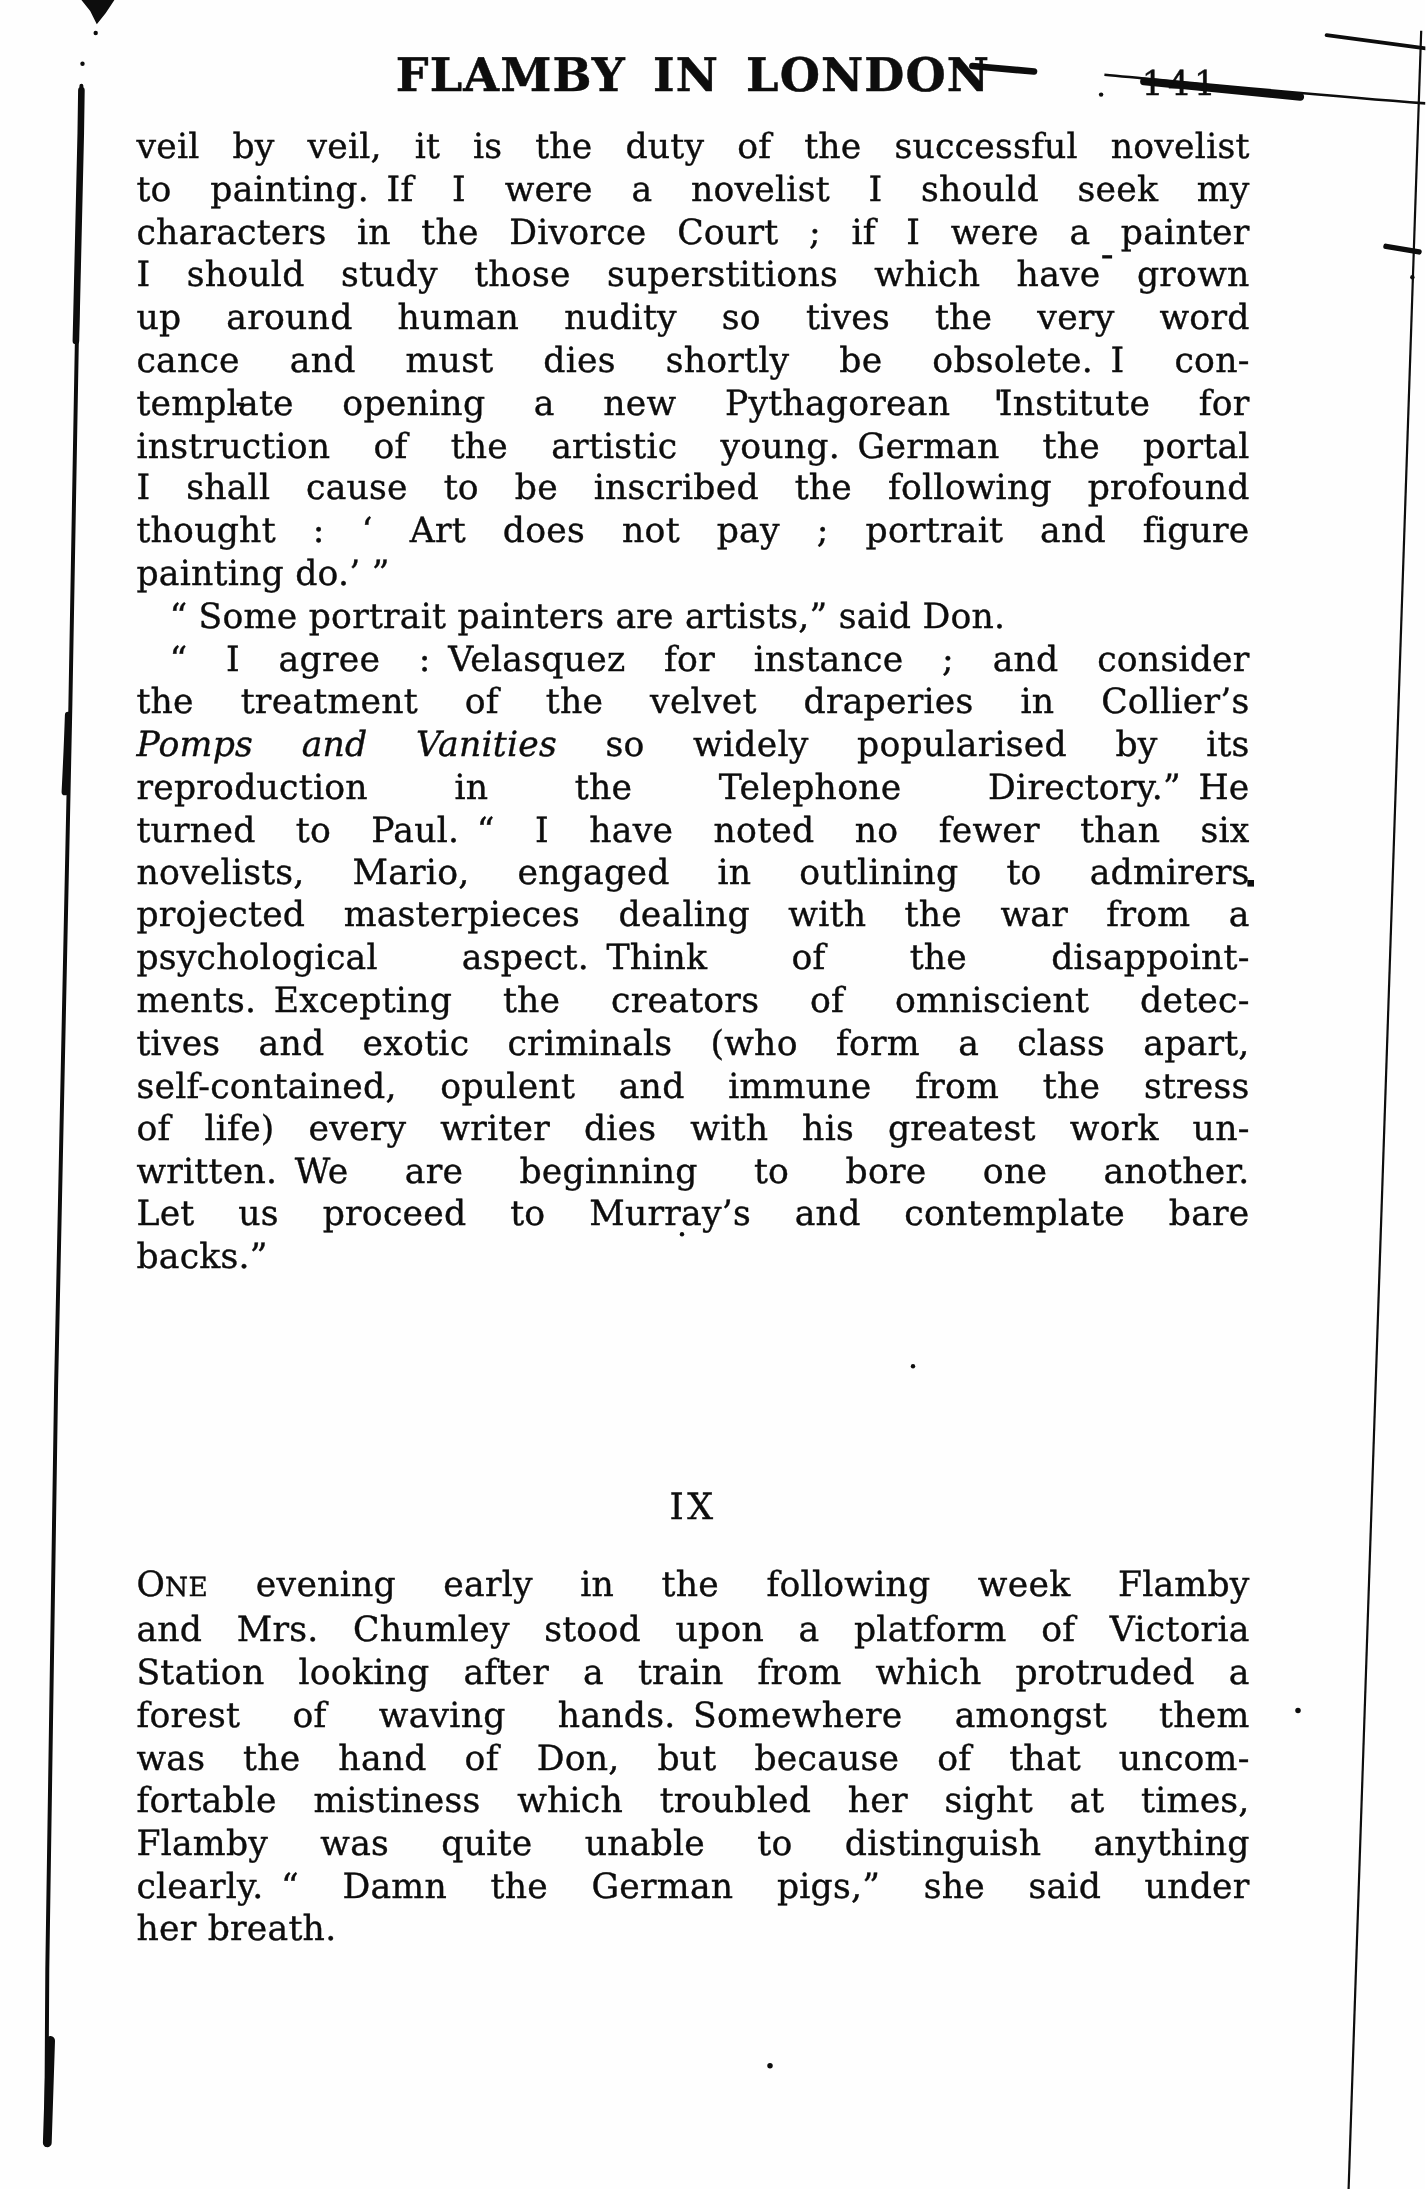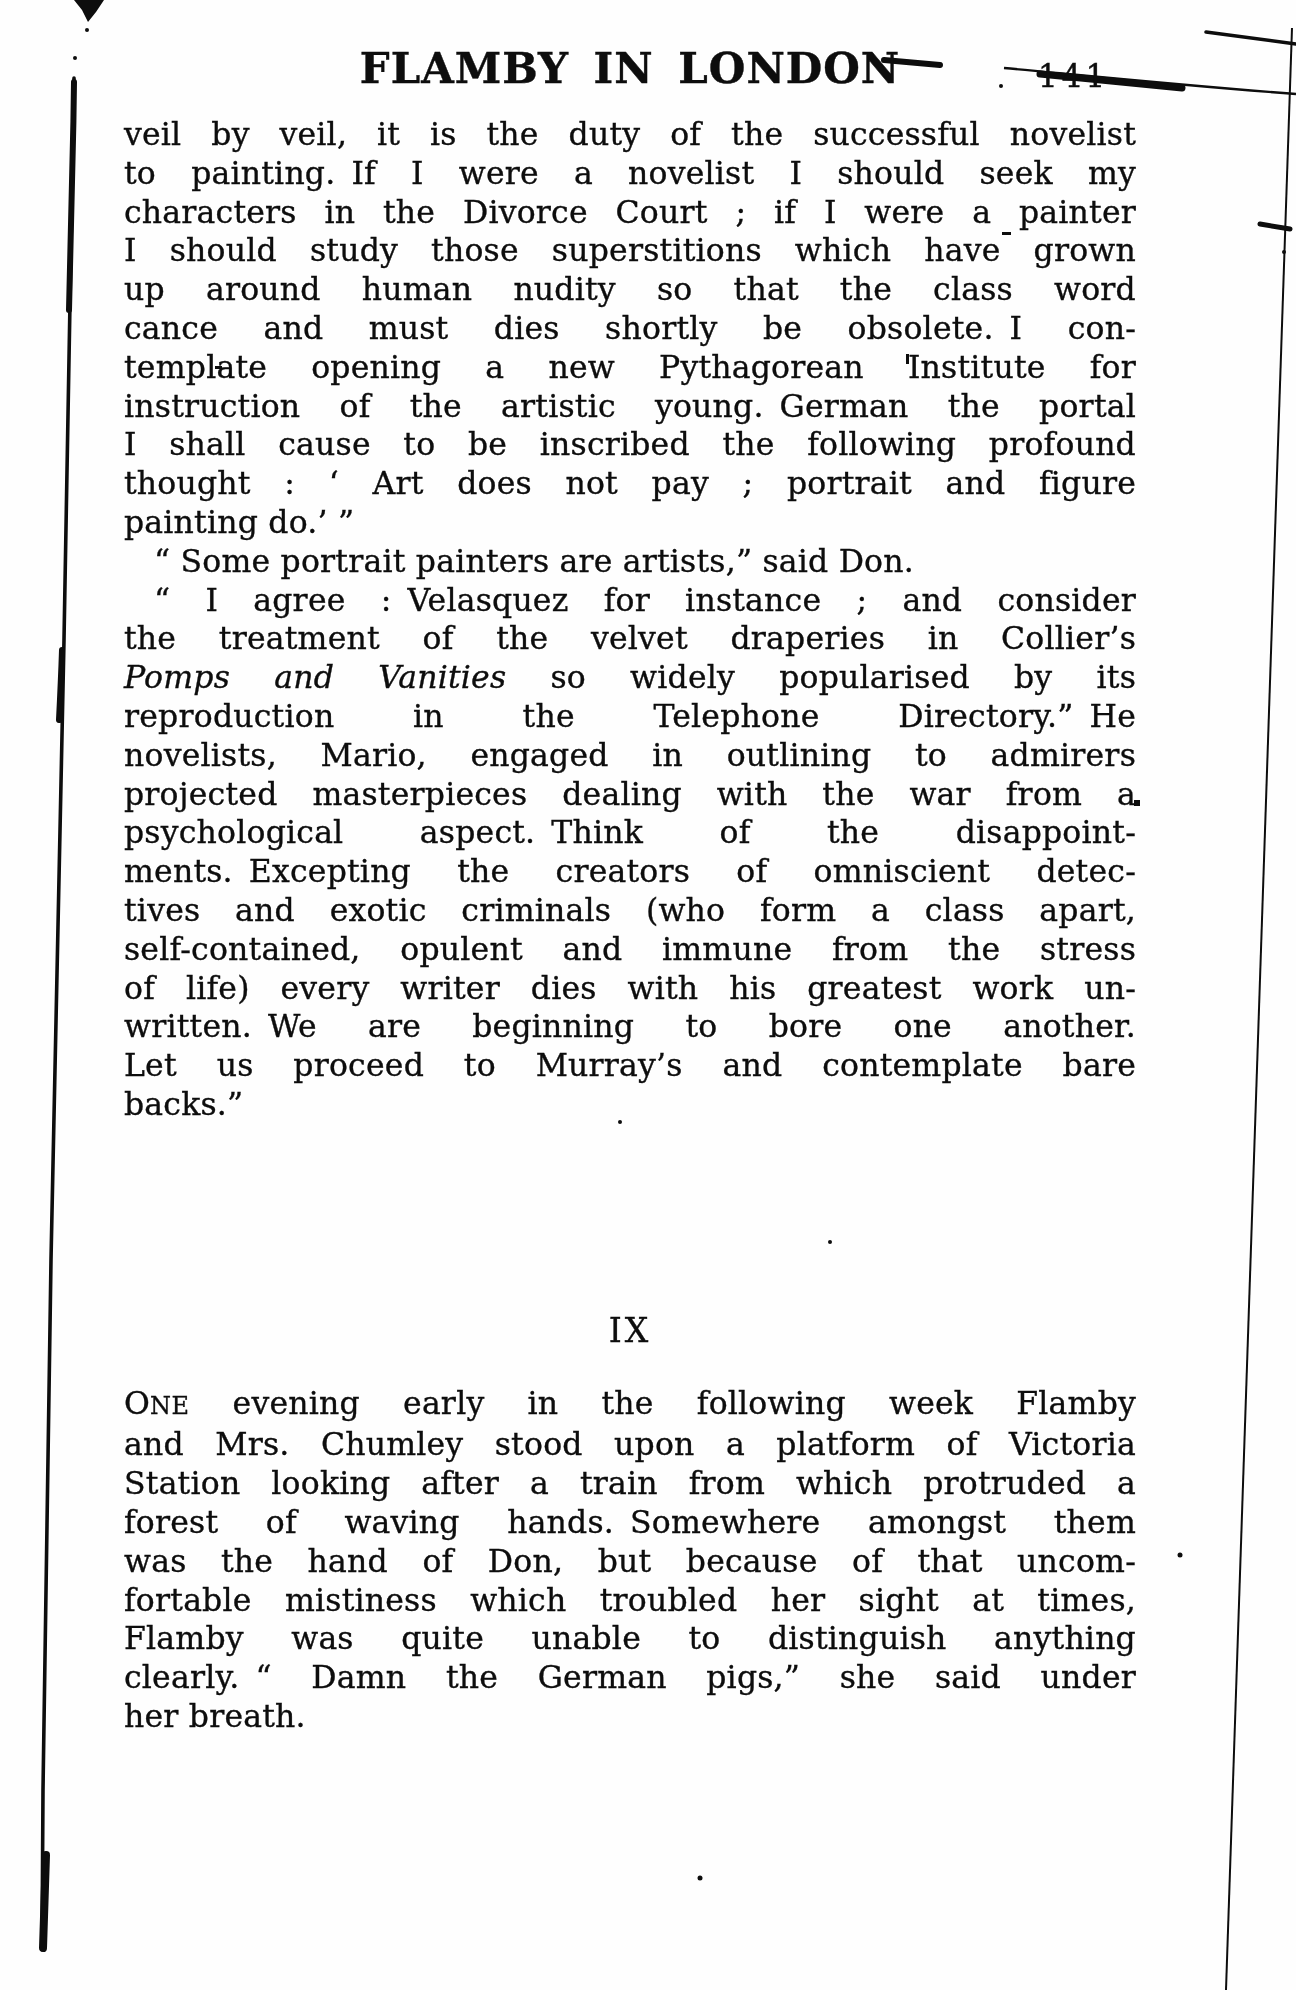--- a/index.html
+++ b/index.html
@@ -104,36 +104,37 @@
   <div class="running-header">FLAMBY IN LONDON</div>
 
   <div class="page-number">141</div>
 
   <div class="body-text">
       <div class="para">
         <div class="line">veil by veil, it is the duty of the successful novelist</div>
         <div class="line">to painting. If I were a novelist I should seek my</div>
         <div class="line">characters in the Divorce Court ; if I were a painter</div>
         <div class="line">I should study those superstitions which have grown</div>
-        <div class="line">up around human nudity so that the class word</div>
+        <div class="line">up around human nudity so tives the very word</div>
         <div class="line">cance and must dies shortly be obsolete. I con-</div>
         <div class="line">template opening a new Pythagorean Institute for</div>
         <div class="line">instruction of the artistic young. German the portal</div>
         <div class="line">I shall cause to be inscribed the following profound</div>
         <div class="line">thought : ‘ Art does not pay ; portrait and figure</div>
         <div class="line last">painting do.’ ”</div>
       </div>
       <div class="para indent">
         <div class="line last">“ Some portrait painters are artists,” said Don.</div>
       </div>
       <div class="para indent">
         <div class="line">“ I agree : Velasquez for instance ; and consider</div>
         <div class="line">the treatment of the velvet draperies in Collier’s</div>
         <div class="line"><i>Pomps and Vanities</i> so widely popularised by its</div>
         <div class="line">reproduction in the Telephone Directory.” He</div>
+        <div class="line">turned to Paul. “ I have noted no fewer than six</div>
         <div class="line">novelists, Mario, engaged in outlining to admirers</div>
         <div class="line">projected masterpieces dealing with the war from a</div>
         <div class="line">psychological aspect. Think of the disappoint-</div>
         <div class="line">ments. Excepting the creators of omniscient detec-</div>
         <div class="line">tives and exotic criminals (who form a class apart,</div>
         <div class="line">self-contained, opulent and immune from the stress</div>
         <div class="line">of life) every writer dies with his greatest work un-</div>
         <div class="line">written. We are beginning to bore one another.</div>
         <div class="line">Let us proceed to Murray’s and contemplate bare</div>
         <div class="line last">backs.”</div>

